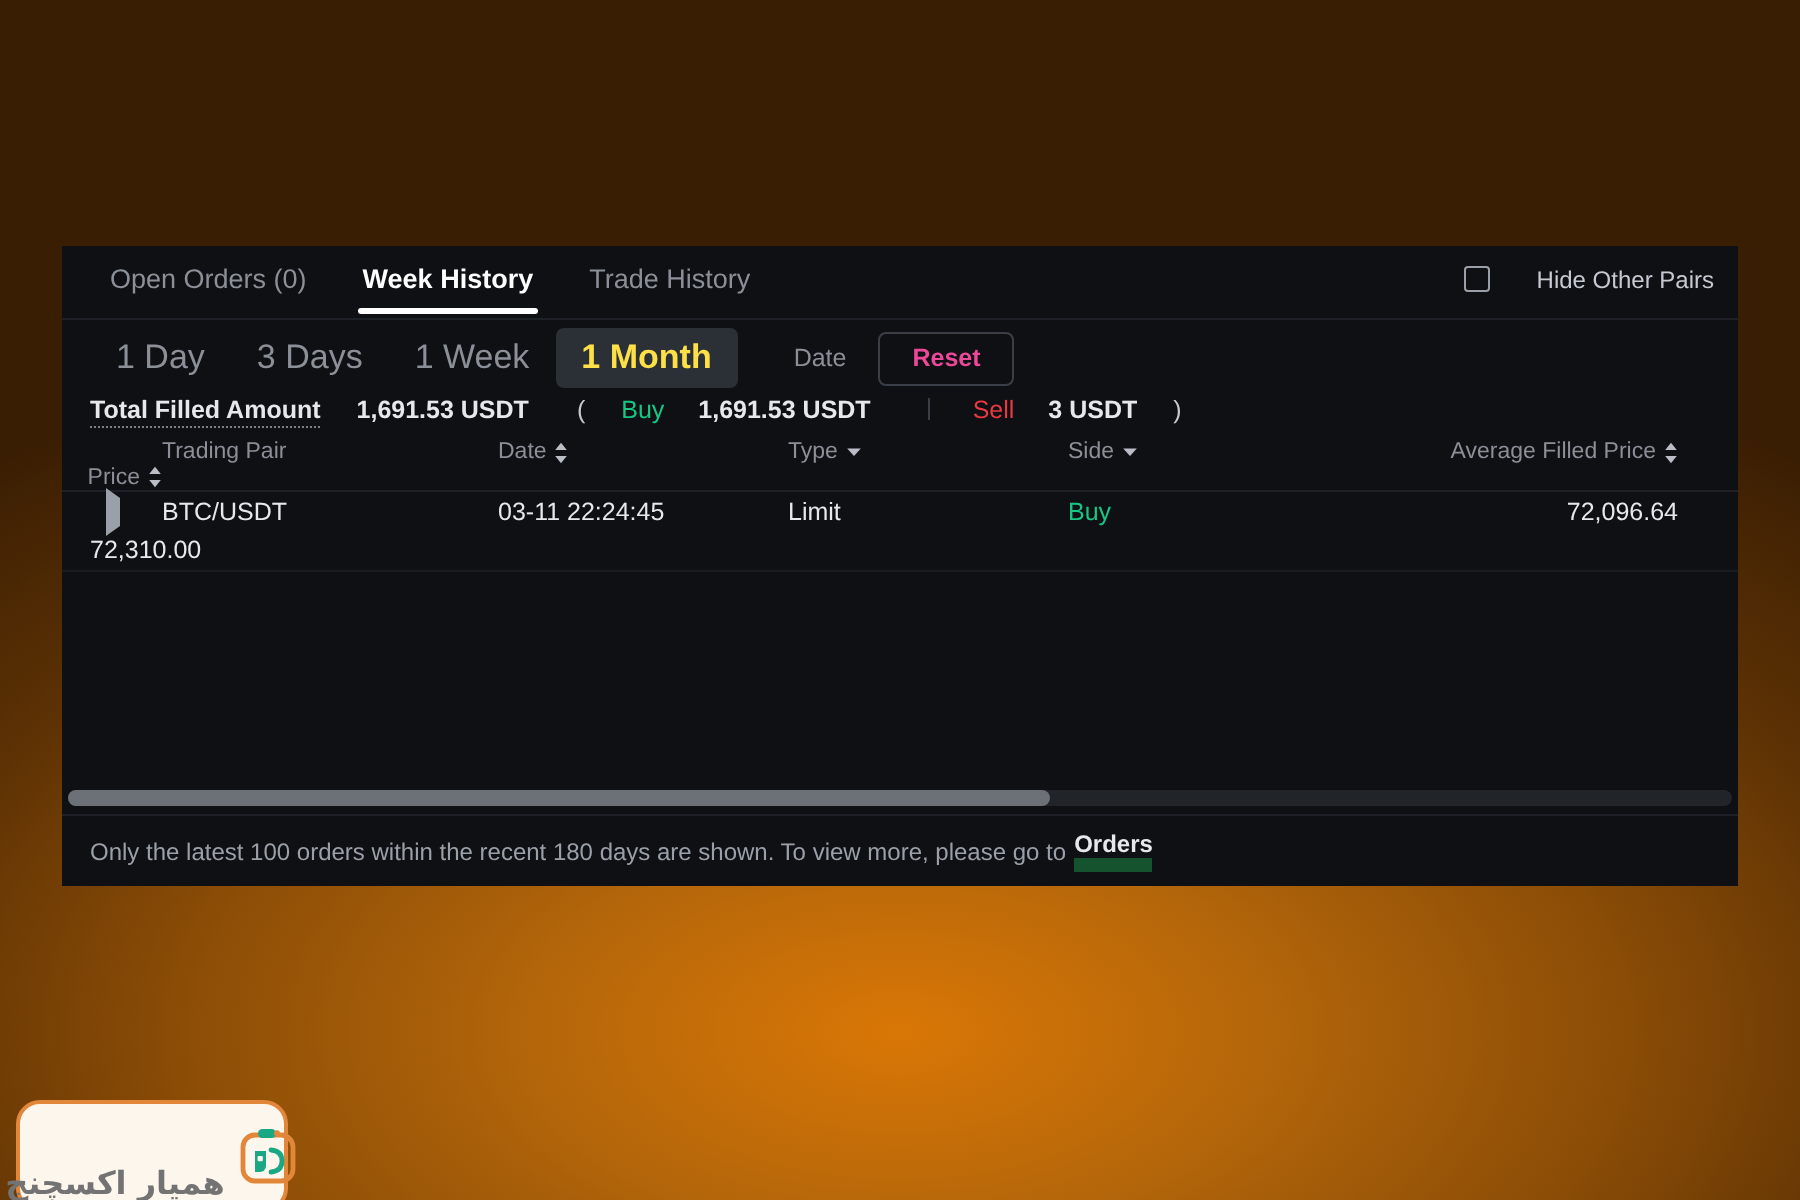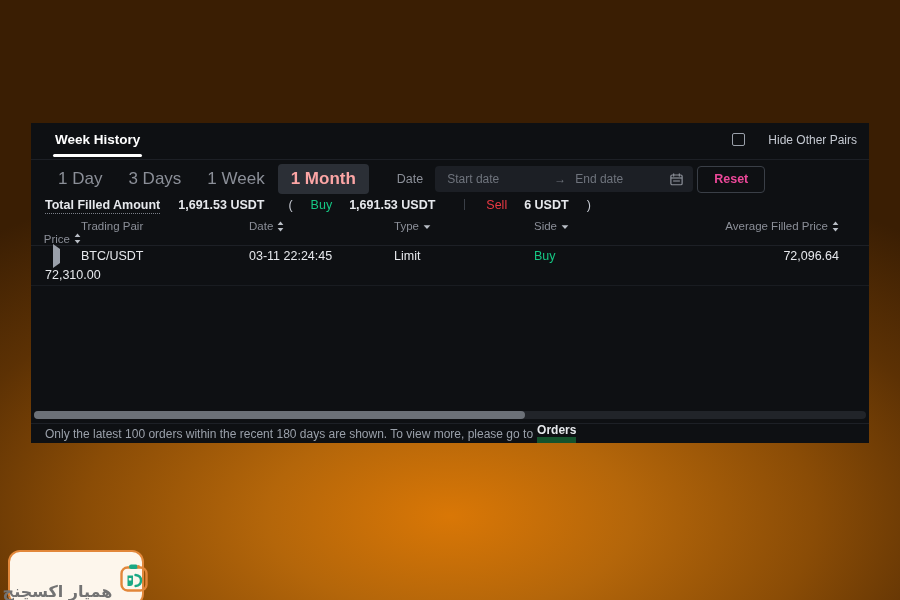--- a/index.html
+++ b/index.html
@@ -95,21 +95,21 @@
   }
   .period {
     font-size: 17px;
     color: #8b8f98;
     padding: 5px 13px;
     border-radius: 4px;
     cursor: pointer;
     white-space: nowrap;
   }
   .period.active {
-    color: #fca5a5;
+    color: #fde047;
     background: #2b2f36;
     font-weight: bold;
   }
   .date-label {
     font-size: 12.5px;
     color: #8b8f98;
     margin-left: 28px;
     margin-right: 12px;
     white-space: nowrap;
   }
@@ -244,21 +244,21 @@
     position: absolute;
     left: 0; top: 0;
     height: 8px;
     width: 59%;
     background: #6c7178;
     border-radius: 4px;
   }
 
   
   .footer {
-    height: 20px;
+    height: 36px;
     border-top: 1px solid #1d2026;
     display: flex;
     align-items: center;
     padding: 0 14px;
     font-size: 12px;
     color: #9aa0aa;
     flex: 0 0 auto;
   }
   .footer-link {
     color: #e6e8ec;
@@ -295,22 +295,28 @@
   }
   .wm-logo { width: 30px; height: 30px; flex: 0 0 auto; }
 </style>
 </head>
 <body>
 
 <div class="panel">
 
   <div class="tabbar">
     <div class="tabs">
+      <div class="tab plain">
+        <span>Open Orders (0)</span>
+      </div>
       <div class="tab active">
         <span>Week History</span>
+      </div>
+      <div class="tab plain">
+        <span>Trade History</span>
       </div>
     </div>
     <div class="hide-pairs">
       <span class="checkbox"></span>
       <span class="hide-pairs-label">Hide Other Pairs</span>
     </div>
   </div>
 
   <div class="filterbar">
     <div class="period">
@@ -321,47 +327,33 @@
     </div>
     <div class="period">
       <span>1 Week</span>
     </div>
     <div class="period active">
       <span>1 Month</span>
     </div>
 
     <span class="date-label">Date</span>
 
-    <div class="date-field">
-      <span class="date-ph start">Start date</span>
-      <span class="arrow-sep">→</span>
-      <span class="date-ph end">End date</span>
-      <span class="cal-icon">
-        <svg width="15" height="15" viewBox="0 0 16 16" fill="none">
-          <rect x="2" y="3.2" width="12" height="10.4" rx="1.4" stroke="#8b8f98" stroke-width="1.3"></rect>
-          <line x1="2" y1="6.4" x2="14" y2="6.4" stroke="#8b8f98" stroke-width="1.3"></line>
-          <line x1="5" y1="2" x2="5" y2="4.3" stroke="#8b8f98" stroke-width="1.3" stroke-linecap="round"></line>
-          <line x1="11" y1="2" x2="11" y2="4.3" stroke="#8b8f98" stroke-width="1.3" stroke-linecap="round"></line>
-          <line x1="4.4" y1="9.6" x2="11.6" y2="9.6" stroke="#8b8f98" stroke-width="1.2"></line>
-        </svg>
-      </span>
-    </div>
 
     <button class="reset-btn">Reset</button>
   </div>
 
   <div class="totals">
     <span class="totals-label">Total Filled Amount</span>
     <span class="totals-value">1,691.53 USDT</span>
     <span class="paren">(</span>
     <span class="buy-tag">Buy</span>
     <span class="buy-val">1,691.53 USDT</span>
     <span class="divider-v"></span>
     <span class="sell-tag">Sell</span>
-    <span class="sell-val">6 USDT</span>
+    <span class="sell-val">3 USDT</span>
     <span class="paren">)</span>
   </div>
 
   <div class="table-wrap">
 
     <div class="row-grid thead">
       <div class="th"></div>
 
       <div class="th">
         <span class="lbl">Trading Pair</span>

